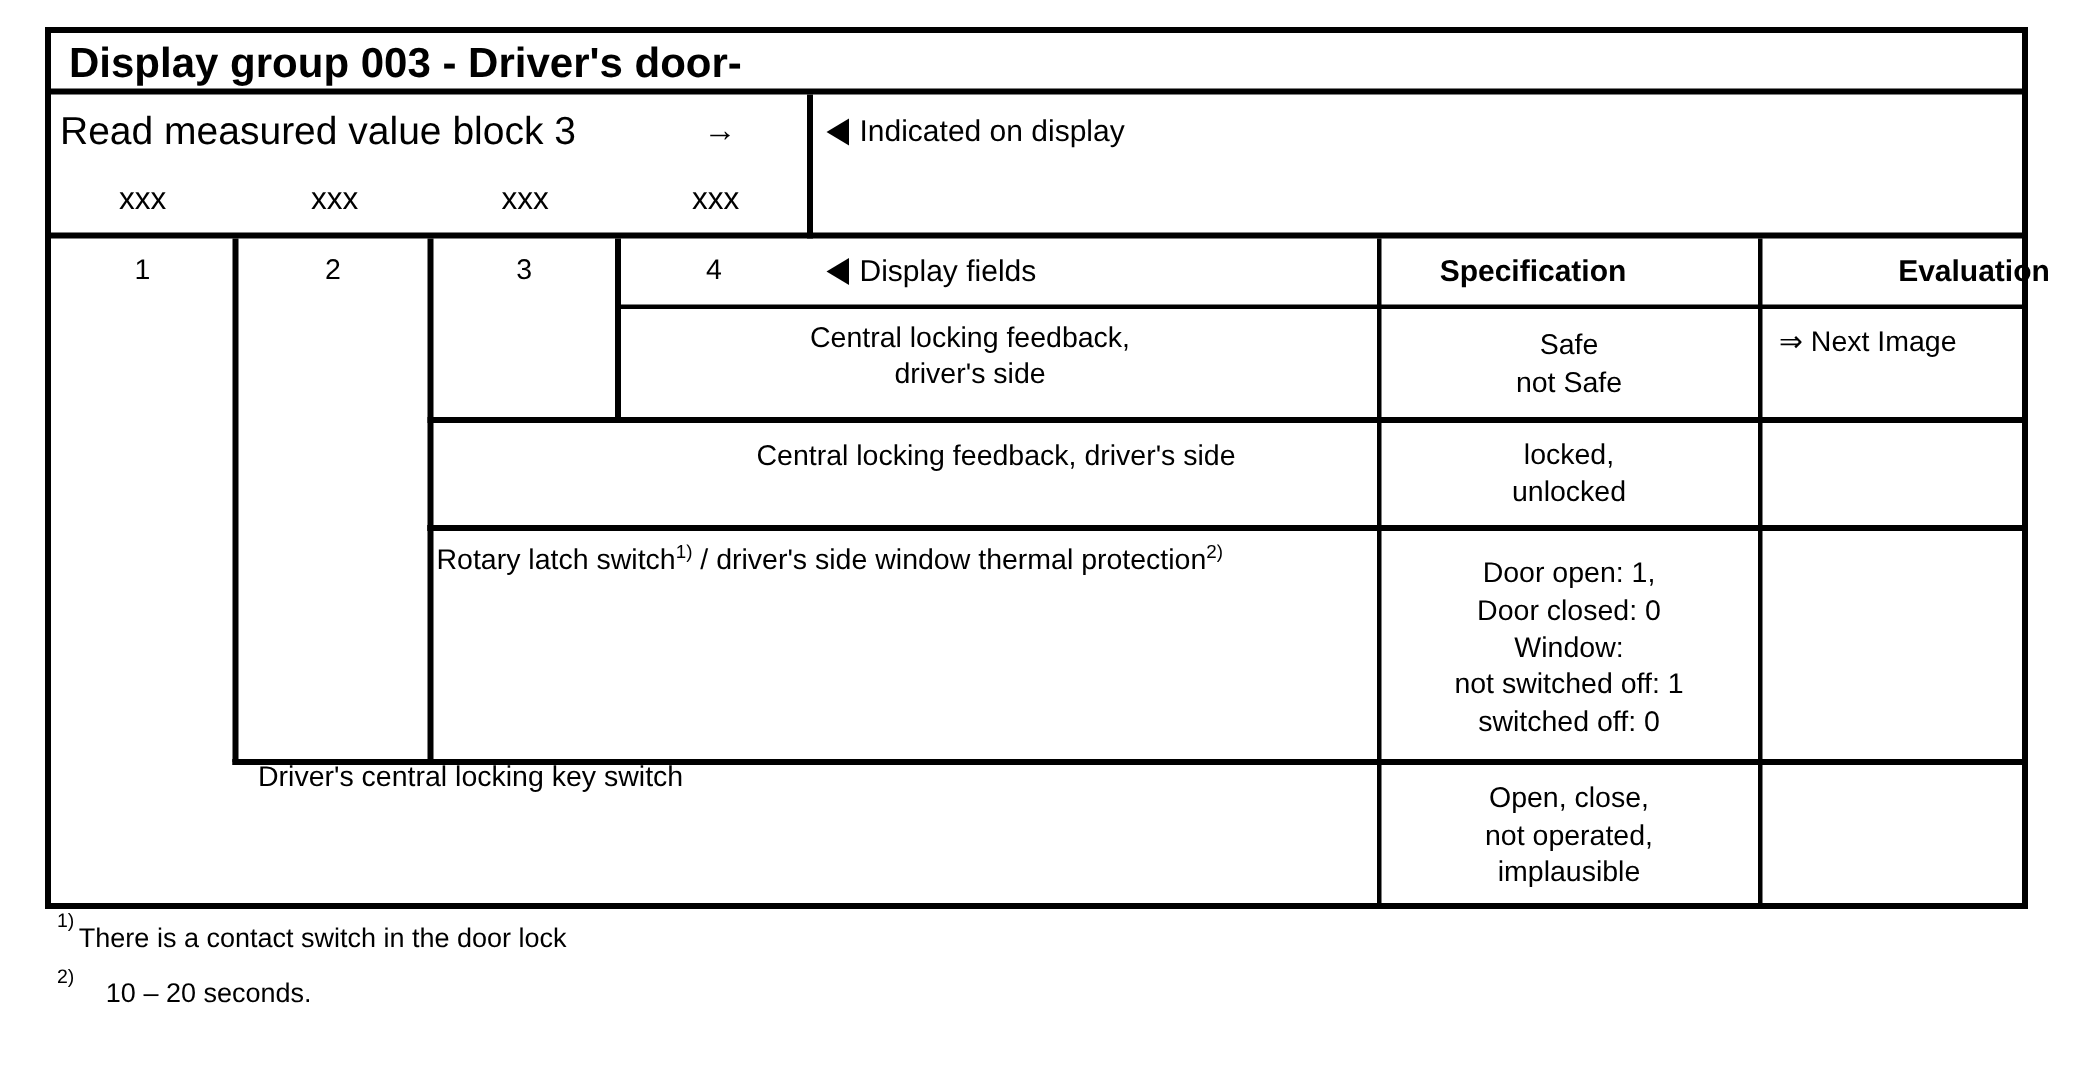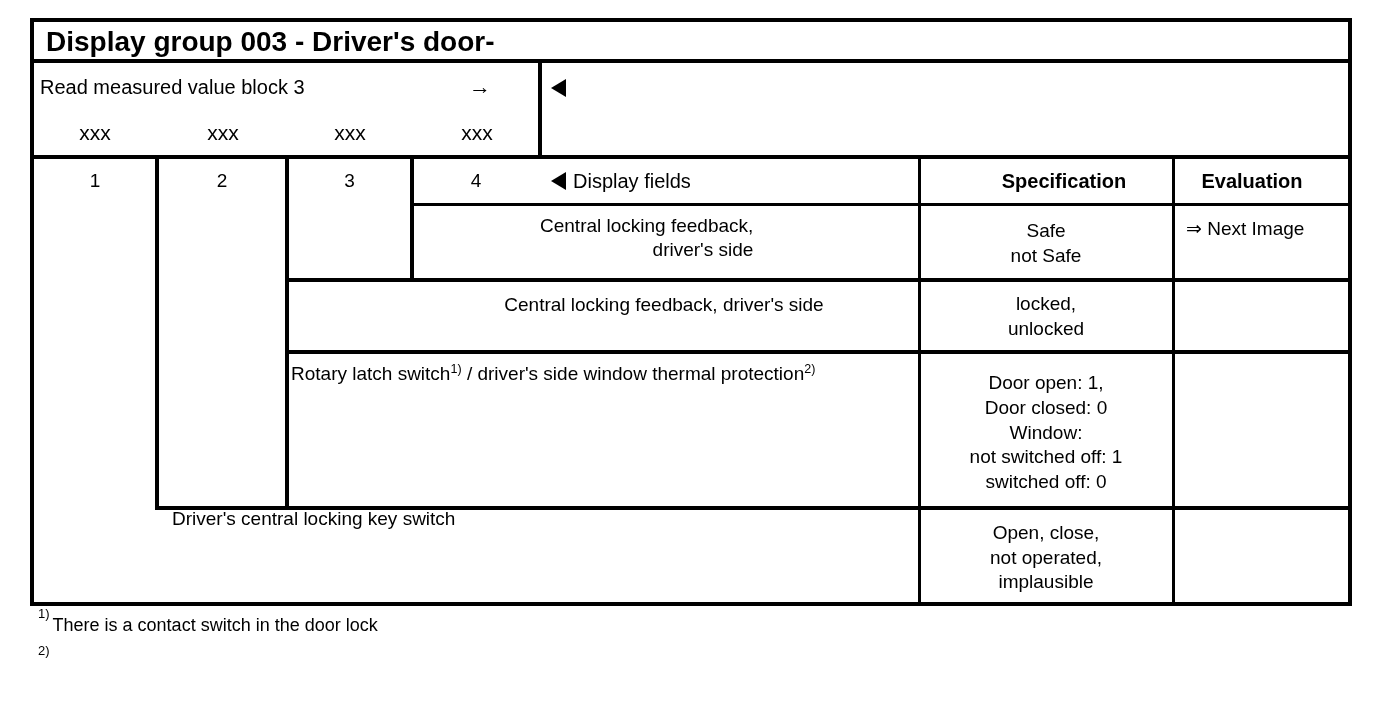--- a/index.html
+++ b/index.html
@@ -9,24 +9,24 @@
     color:#000000;
     -webkit-font-smoothing:none;
   }
   
   .hline{position:absolute;background:#000;}
   .vline{position:absolute;background:#000;}
   
   .cell{position:absolute;box-sizing:border-box;display:flex;}
   .c-center{justify-content:center;align-items:center;text-align:center;}
   .c-left{justify-content:flex-start;align-items:center;text-align:left;}
-  .c-topleft{justify-content:flex-start;align-items:flex-start;text-align:right;}
+  .c-topleft{justify-content:flex-start;align-items:flex-start;text-align:center;}
 
   .t-title{font-size:28px;font-weight:bold;letter-spacing:0px;}
-  .t-block{font-size:20px;font-weight:normal;}
+  .t-block{font-size:26px;font-weight:normal;}
   .t-xxx{font-size:21px;}
   .t-num{font-size:19px;}
   .t-hdr{font-size:20px;font-weight:bold;}
   .t-hdrlight{font-size:20px;font-weight:normal;}
   .t-body{font-size:19px;line-height:1.28;}
   .t-spec{font-size:19px;line-height:1.30;}
   .t-eval{font-size:19px;}
   .t-foot{font-size:18px;line-height:1.30;}
 
   .arrow-r{font-size:22px;line-height:1;}
@@ -66,31 +66,32 @@
 <div class="hline" style="left:285px;top:350px;width:129px;height:4px;"></div>
 <div class="hline" style="left:155px;top:506px;width:134px;height:4px;"></div>
 
 <div class="cell c-center t-num" style="left:36px;top:166px;width:118px;height:30px;">1</div>
 <div class="cell c-center t-num" style="left:159px;top:166px;width:126px;height:30px;">2</div>
 <div class="cell c-center t-num" style="left:289px;top:166px;width:121px;height:30px;">3</div>
 <div class="cell c-center t-num" style="left:414px;top:166px;width:124px;height:30px;">4</div>
 
 <div class="cell c-left t-hdrlight" style="left:551px;top:72px;width:500px;height:32px;">
   <span class="tri"></span>
+  <span>Indicated on display</span>
 </div>
 
 <div class="hline" style="left:542px;top:155px;width:810px;height:4px;"></div>
 
 <div class="cell c-left t-hdrlight" style="left:551px;top:165px;width:360px;height:32px;">
   <span class="tri"></span>
   <span>Display fields</span>
 </div>
 
-<div class="cell c-center t-hdr" style="left:964px;top:165px;width:200px;height:32px;">Specification</div>
-<div class="cell c-center t-hdr" style="left:1176px;top:165px;width:152px;height:32px;">Evaluation</div>
+<div class="cell c-center t-hdr" style="left:922px;top:165px;width:200px;height:32px;">Specification</div>
+<div class="cell c-center t-hdr" style="left:1240px;top:165px;width:152px;height:32px;">Evaluation</div>
 
 <div class="vline" style="left:918px;top:159px;width:3px;height:443px;"></div>
 <div class="vline" style="left:1172px;top:159px;width:3px;height:443px;"></div>
 
 <div class="hline" style="left:410px;top:203px;width:942px;height:3px;"></div>
 
 <div class="cell c-topleft t-body" style="left:540px;top:214px;width:370px;height:62px;white-space:pre-line;">Central locking feedback,
 driver's side</div>
 <div class="cell c-center t-spec" style="left:922px;top:212px;width:248px;height:64px;white-space:pre-line;">Safe
 not Safe</div>
@@ -123,14 +124,15 @@
 implausible</div>
 
 <div class="cell c-topleft t-foot" style="left:38px;top:614px;width:1300px;height:28px;">
   <span class="fn-mark">1)</span>
   <span>There is a contact switch in the door lock</span>
 </div>
 
 <div class="cell c-topleft t-foot" style="left:38px;top:651px;width:1320px;height:60px;">
   <span class="fn-mark">2)</span>
   <span>
+    <span style="display:block;margin-left:18px;">10 – 20 seconds.</span>
   </span>
 </div>
 
 </body></html>

